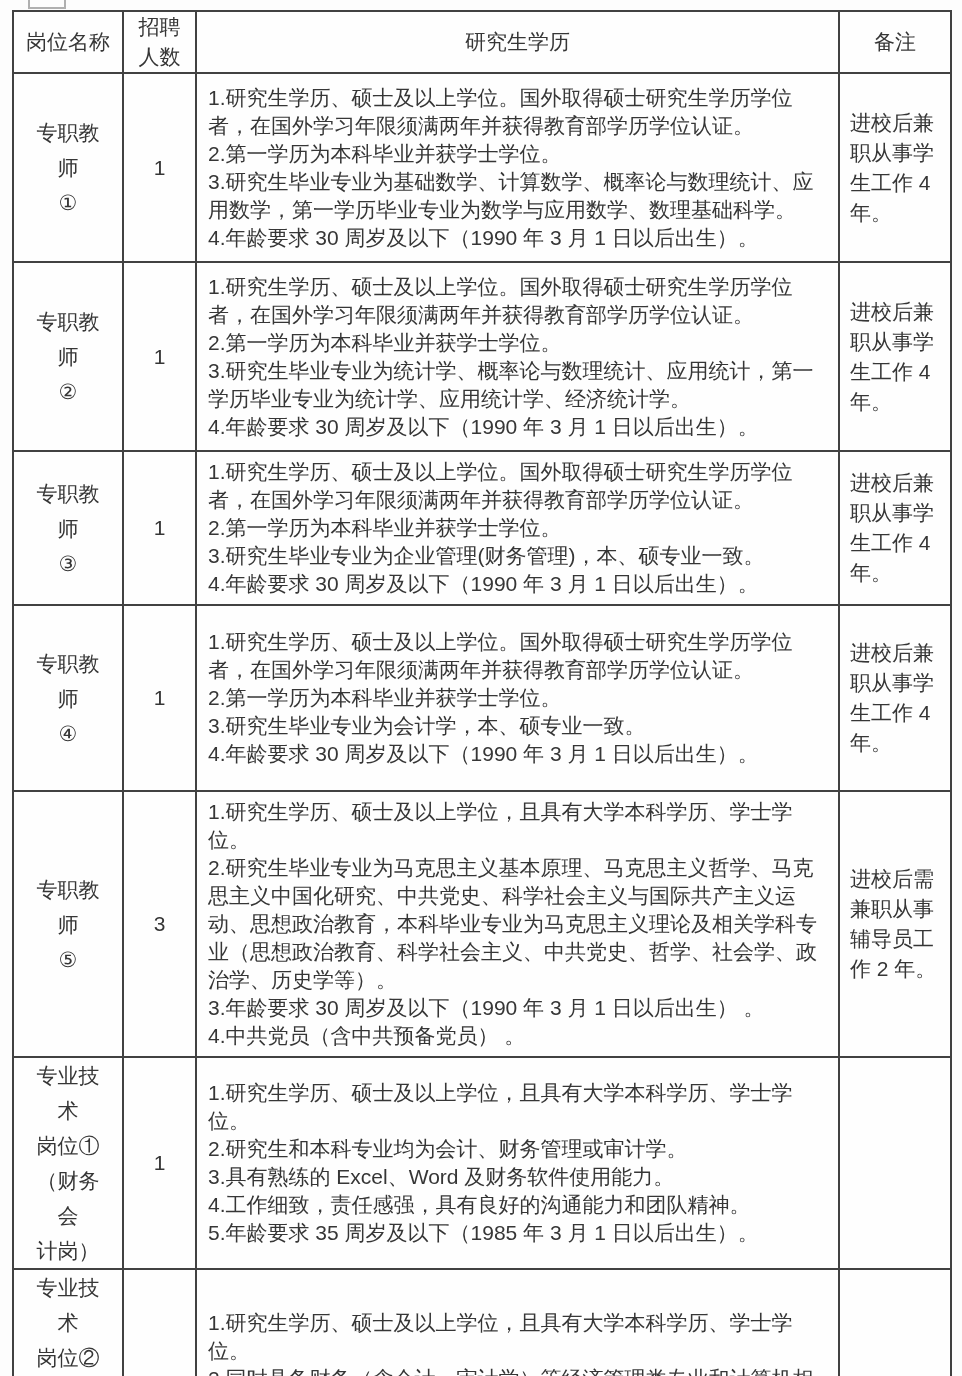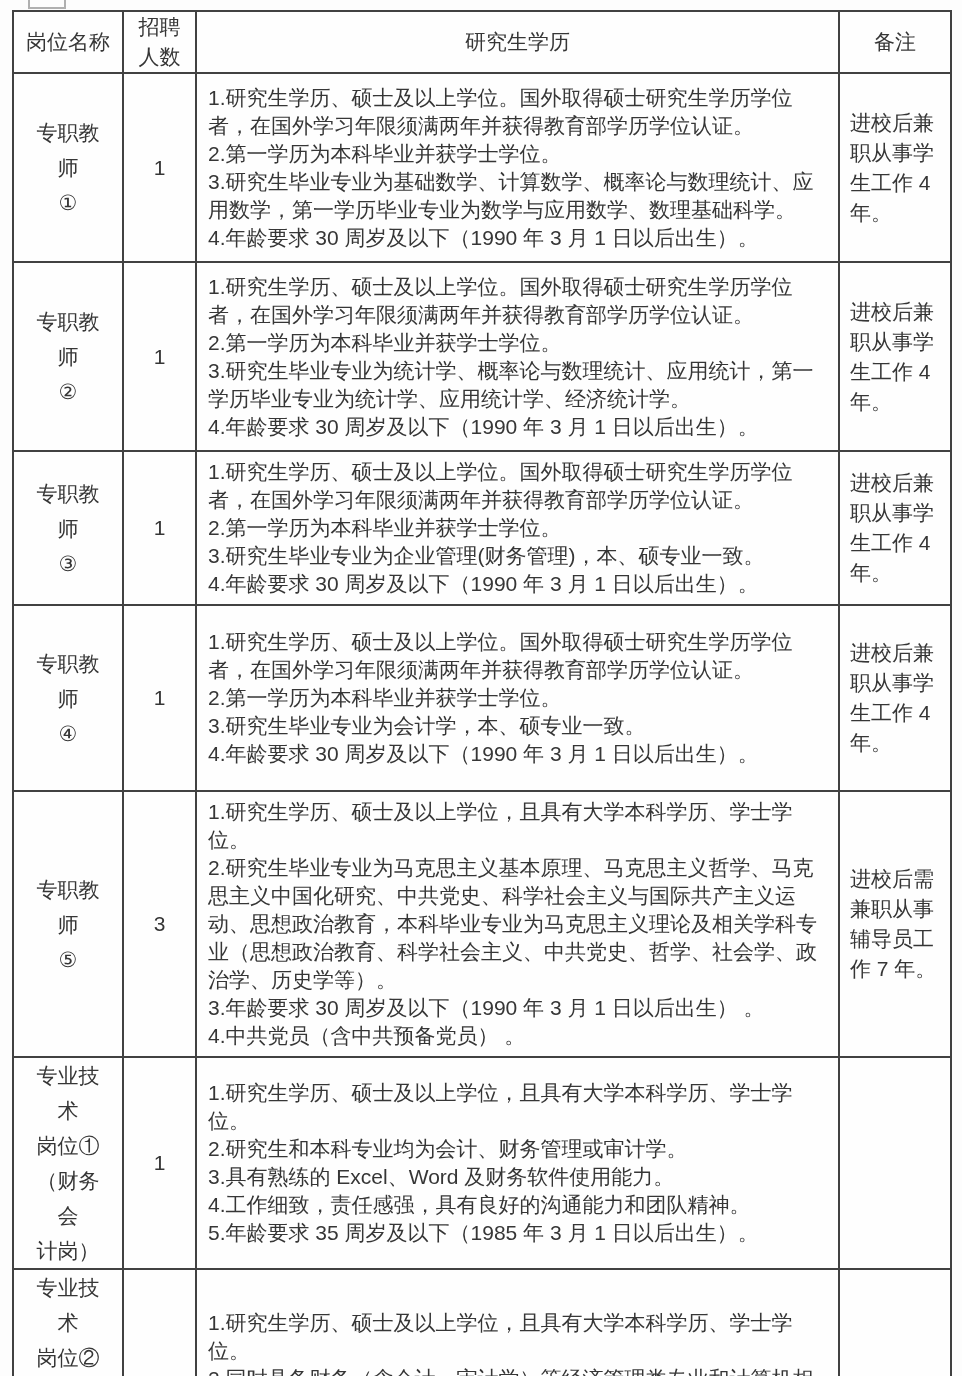--- a/index.html
+++ b/index.html
@@ -135,21 +135,21 @@
       <td class="rem">进校后兼职从事学生工作 4 年。</td>
     </tr>
     <tr style="height:260px">
       <td class="pos">专职教师
 ⑤</td>
       <td class="cnt">3</td>
       <td class="cond">1.研究生学历、硕士及以上学位，且具有大学本科学历、学士学位。
 2.研究生毕业专业为马克思主义基本原理、马克思主义哲学、马克思主义中国化研究、中共党史、科学社会主义与国际共产主义运动、思想政治教育，本科毕业专业为马克思主义理论及相关学科专业（思想政治教育、科学社会主义、中共党史、哲学、社会学、政治学、历史学等）。
 3.年龄要求 30 周岁及以下（1990 年 3 月 1 日以后出生） 。
 4.中共党员（含中共预备党员） 。</td>
-      <td class="rem">进校后需兼职从事辅导员工作 7 年。</td>
+      <td class="rem">进校后需兼职从事辅导员工作 2 年。</td>
     </tr>
     <tr style="height:164px">
       <td class="pos">专业技术
 岗位①
 （财务会
 计岗）</td>
       <td class="cnt">1</td>
       <td class="cond">1.研究生学历、硕士及以上学位，且具有大学本科学历、学士学位。
 2.研究生和本科专业均为会计、财务管理或审计学。
 3.具有熟练的 Excel、Word 及财务软件使用能力。

